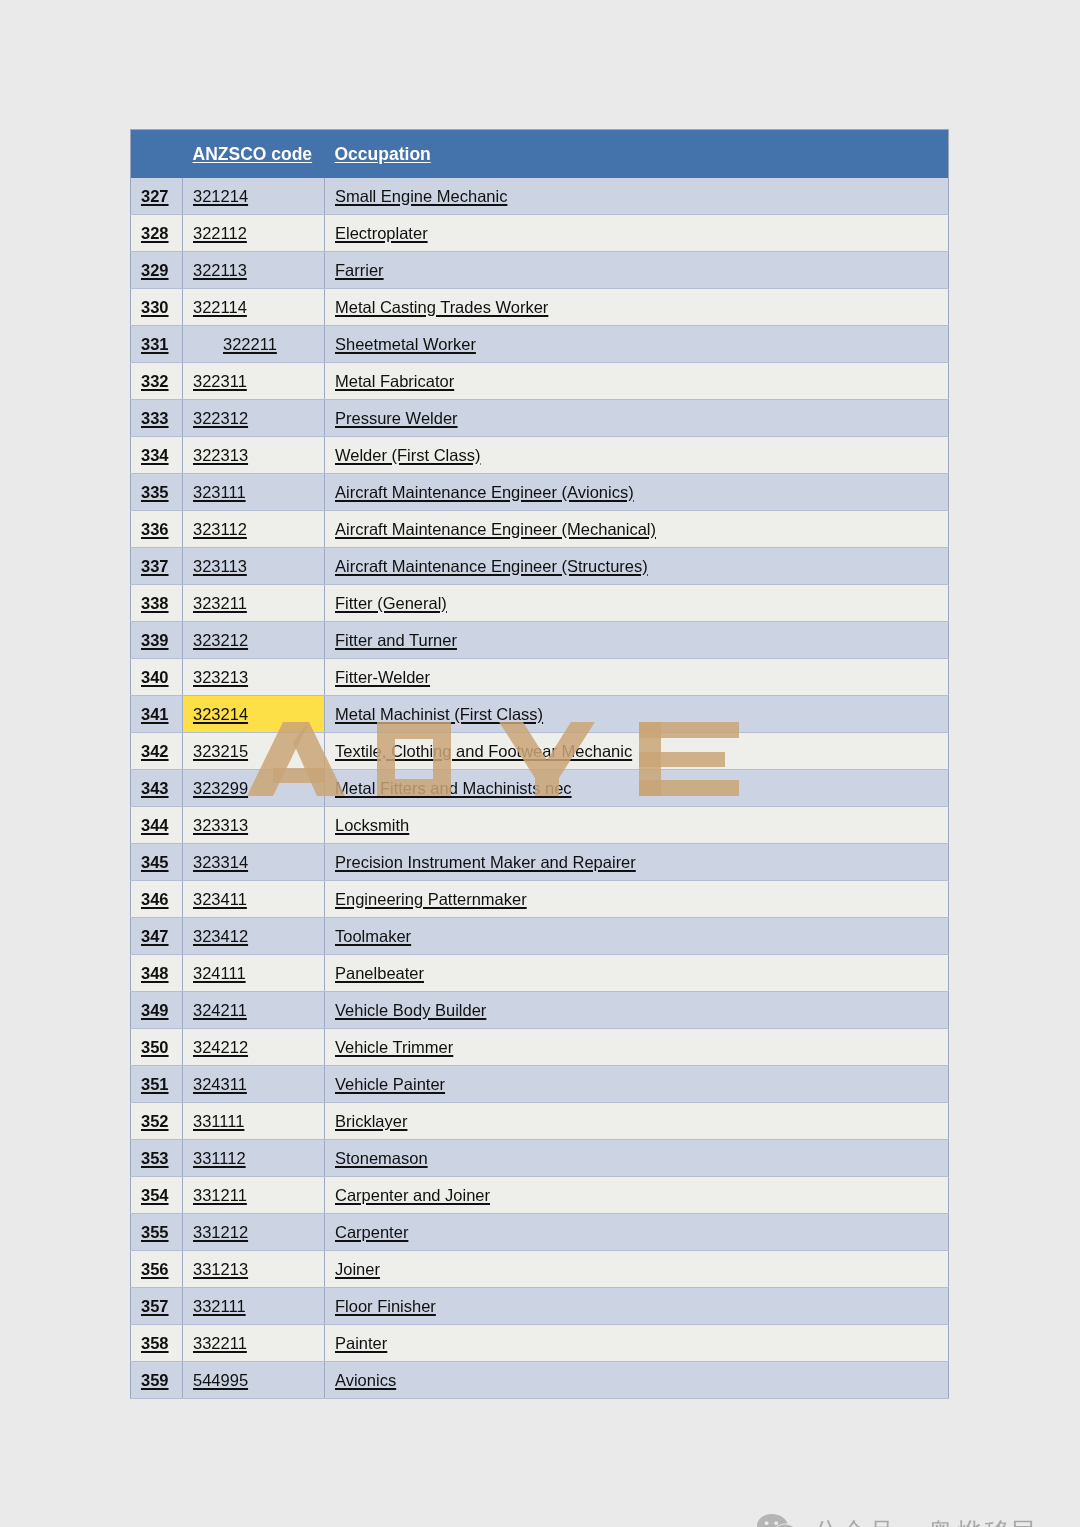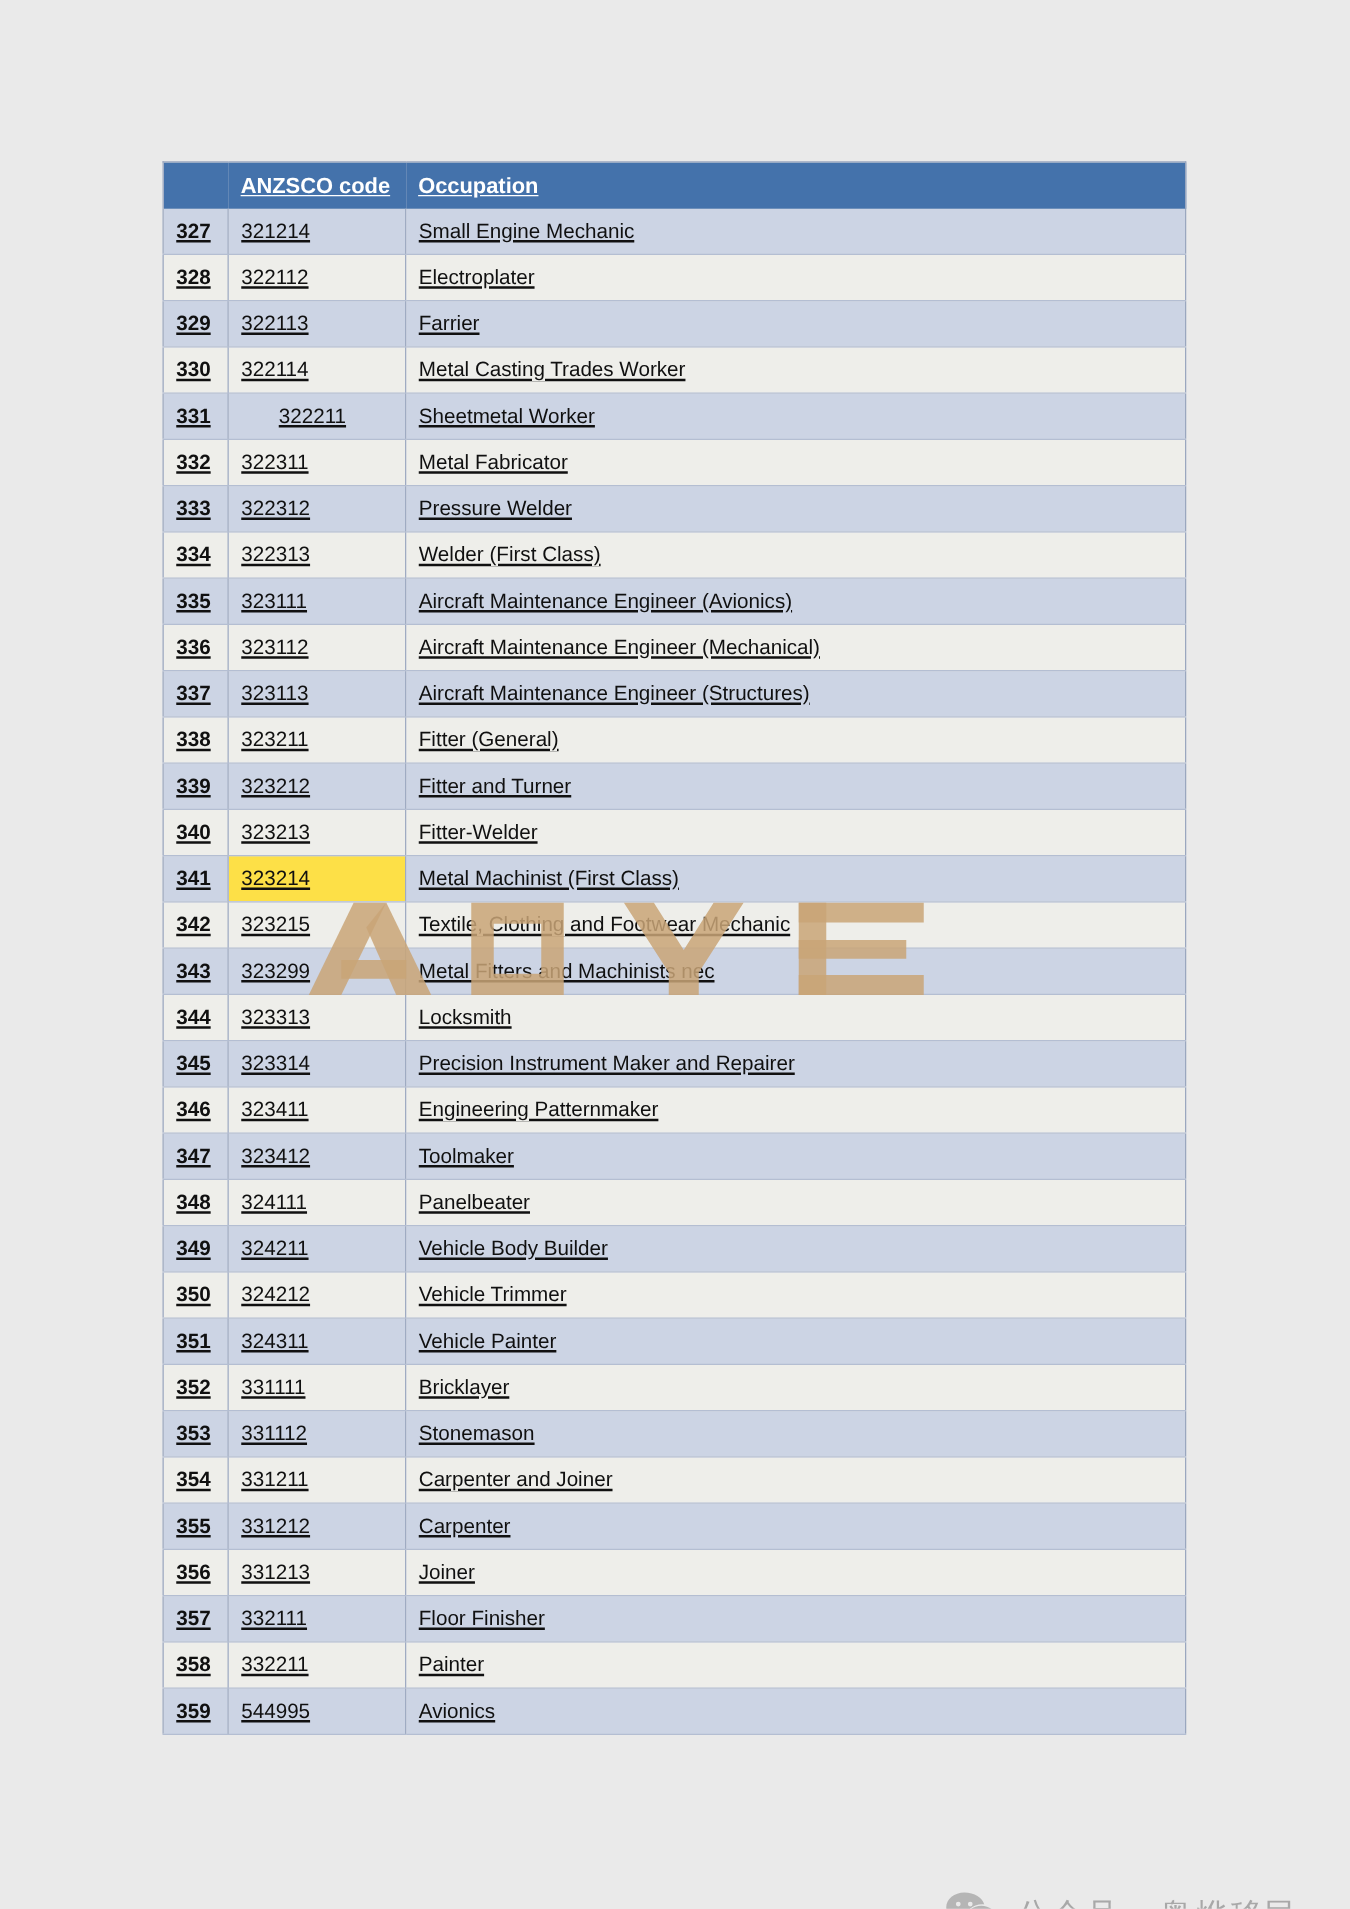--- a/index.html
+++ b/index.html
@@ -35,21 +35,21 @@
     border: 1px solid #9aa7bf;
   }
 
   table.occ-table col.c-idx   { width: 52px; }
   table.occ-table col.c-code  { width: 142px; }
   table.occ-table col.c-occ   { width: 624px; }
 
   thead th {
     background: #4472ab;
     color: #ffffff;
-    height: 37px;
+    height: 48px;
     padding: 0 0 0 10px;
     text-align: left;
     font-size: 17.5px;
     font-weight: bold;
     text-decoration: underline;
     text-underline-offset: 2px;
     border: none;
     vertical-align: middle;
     white-space: nowrap;
   }

